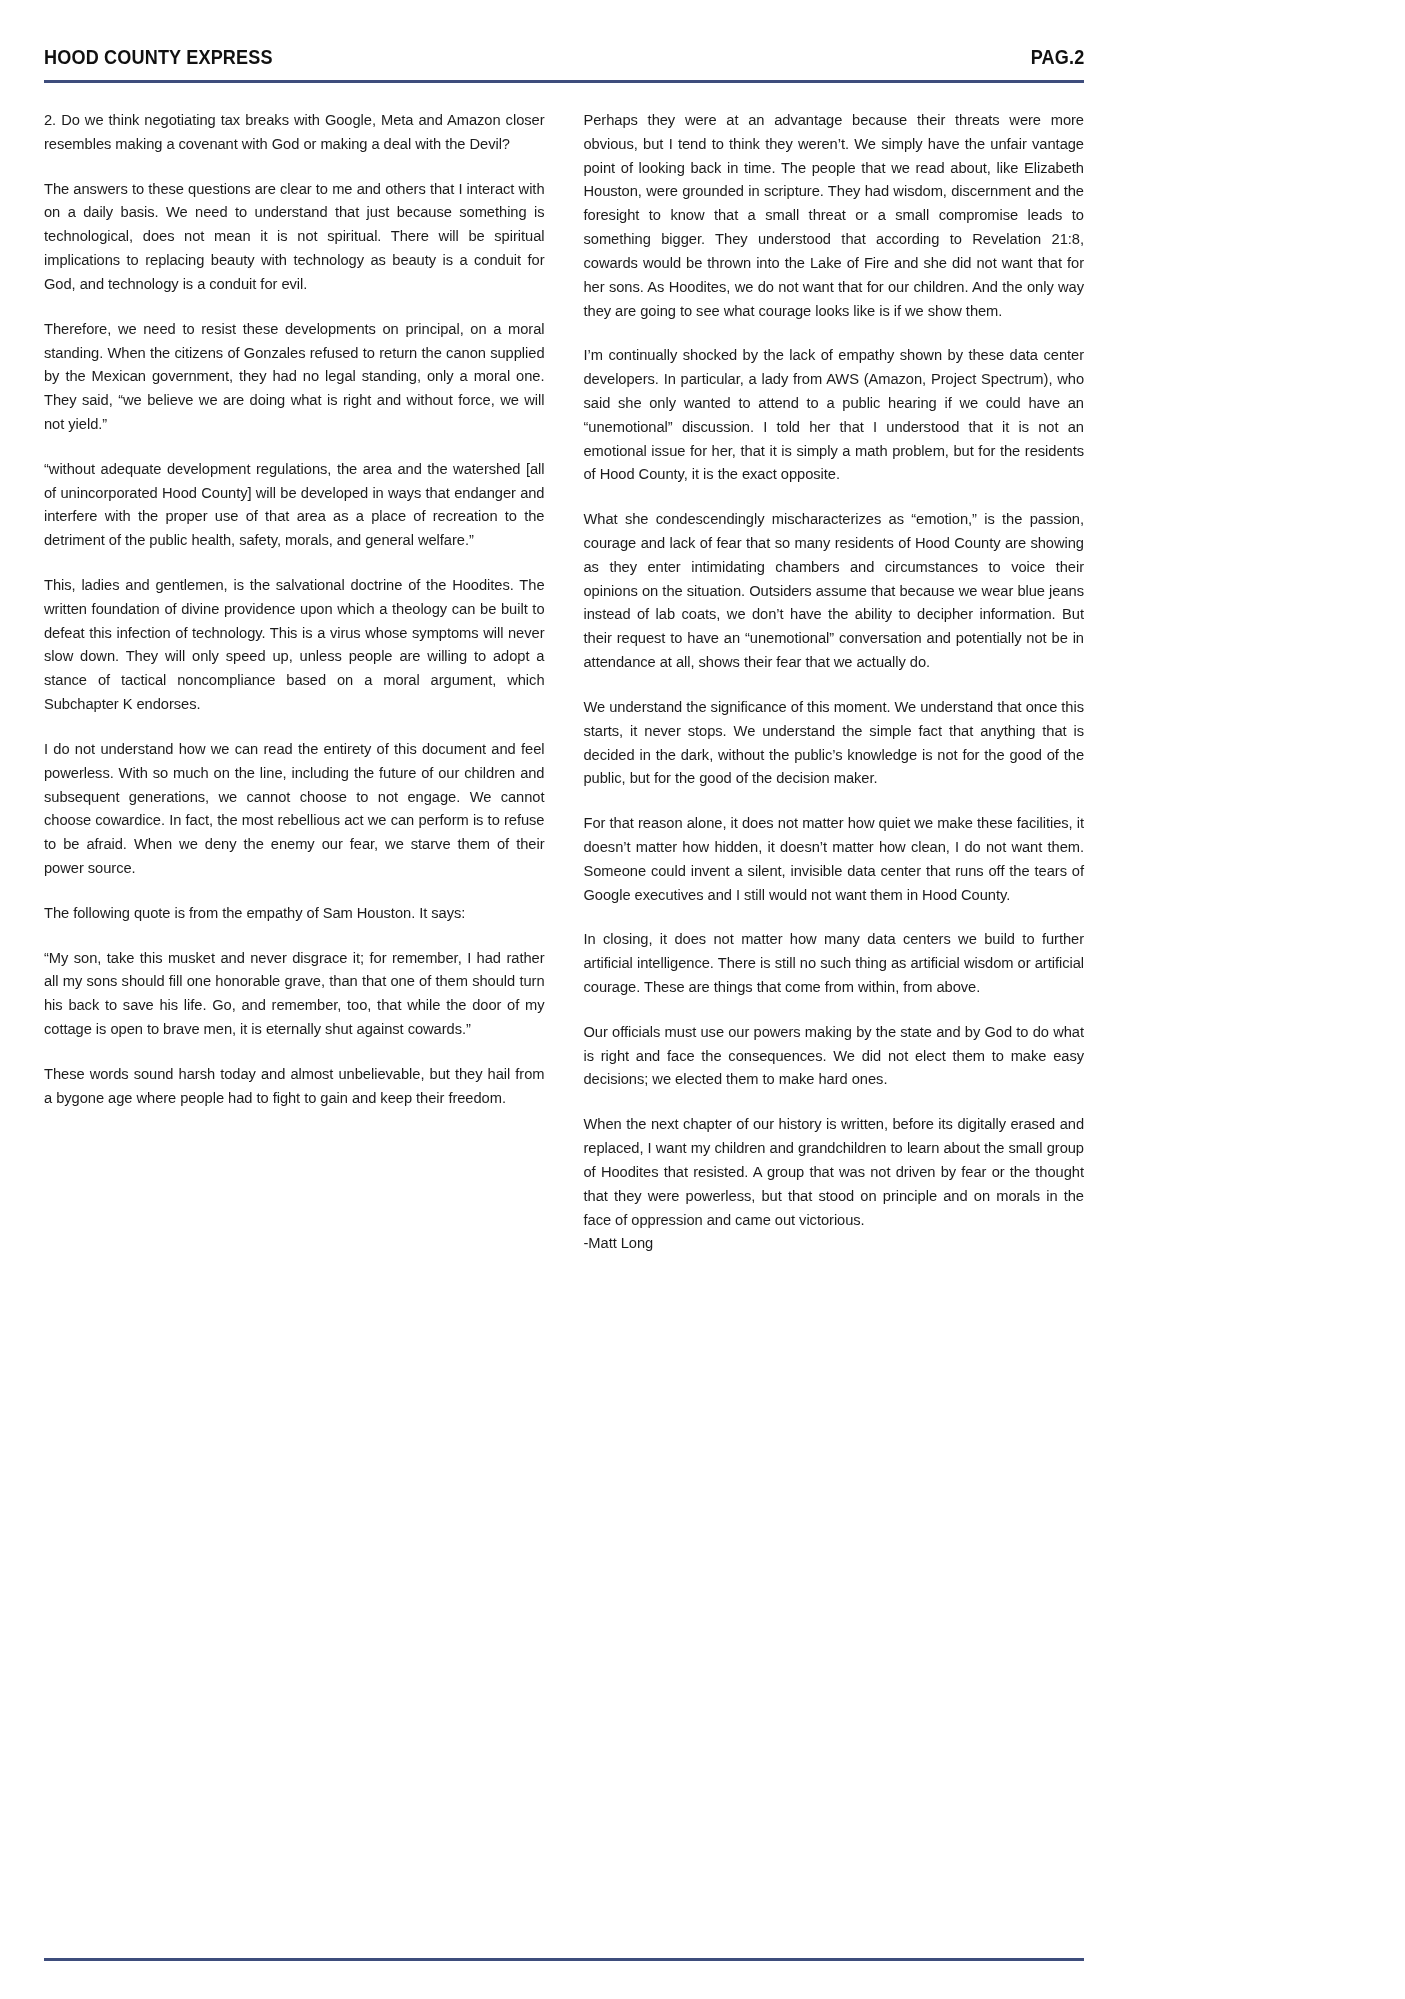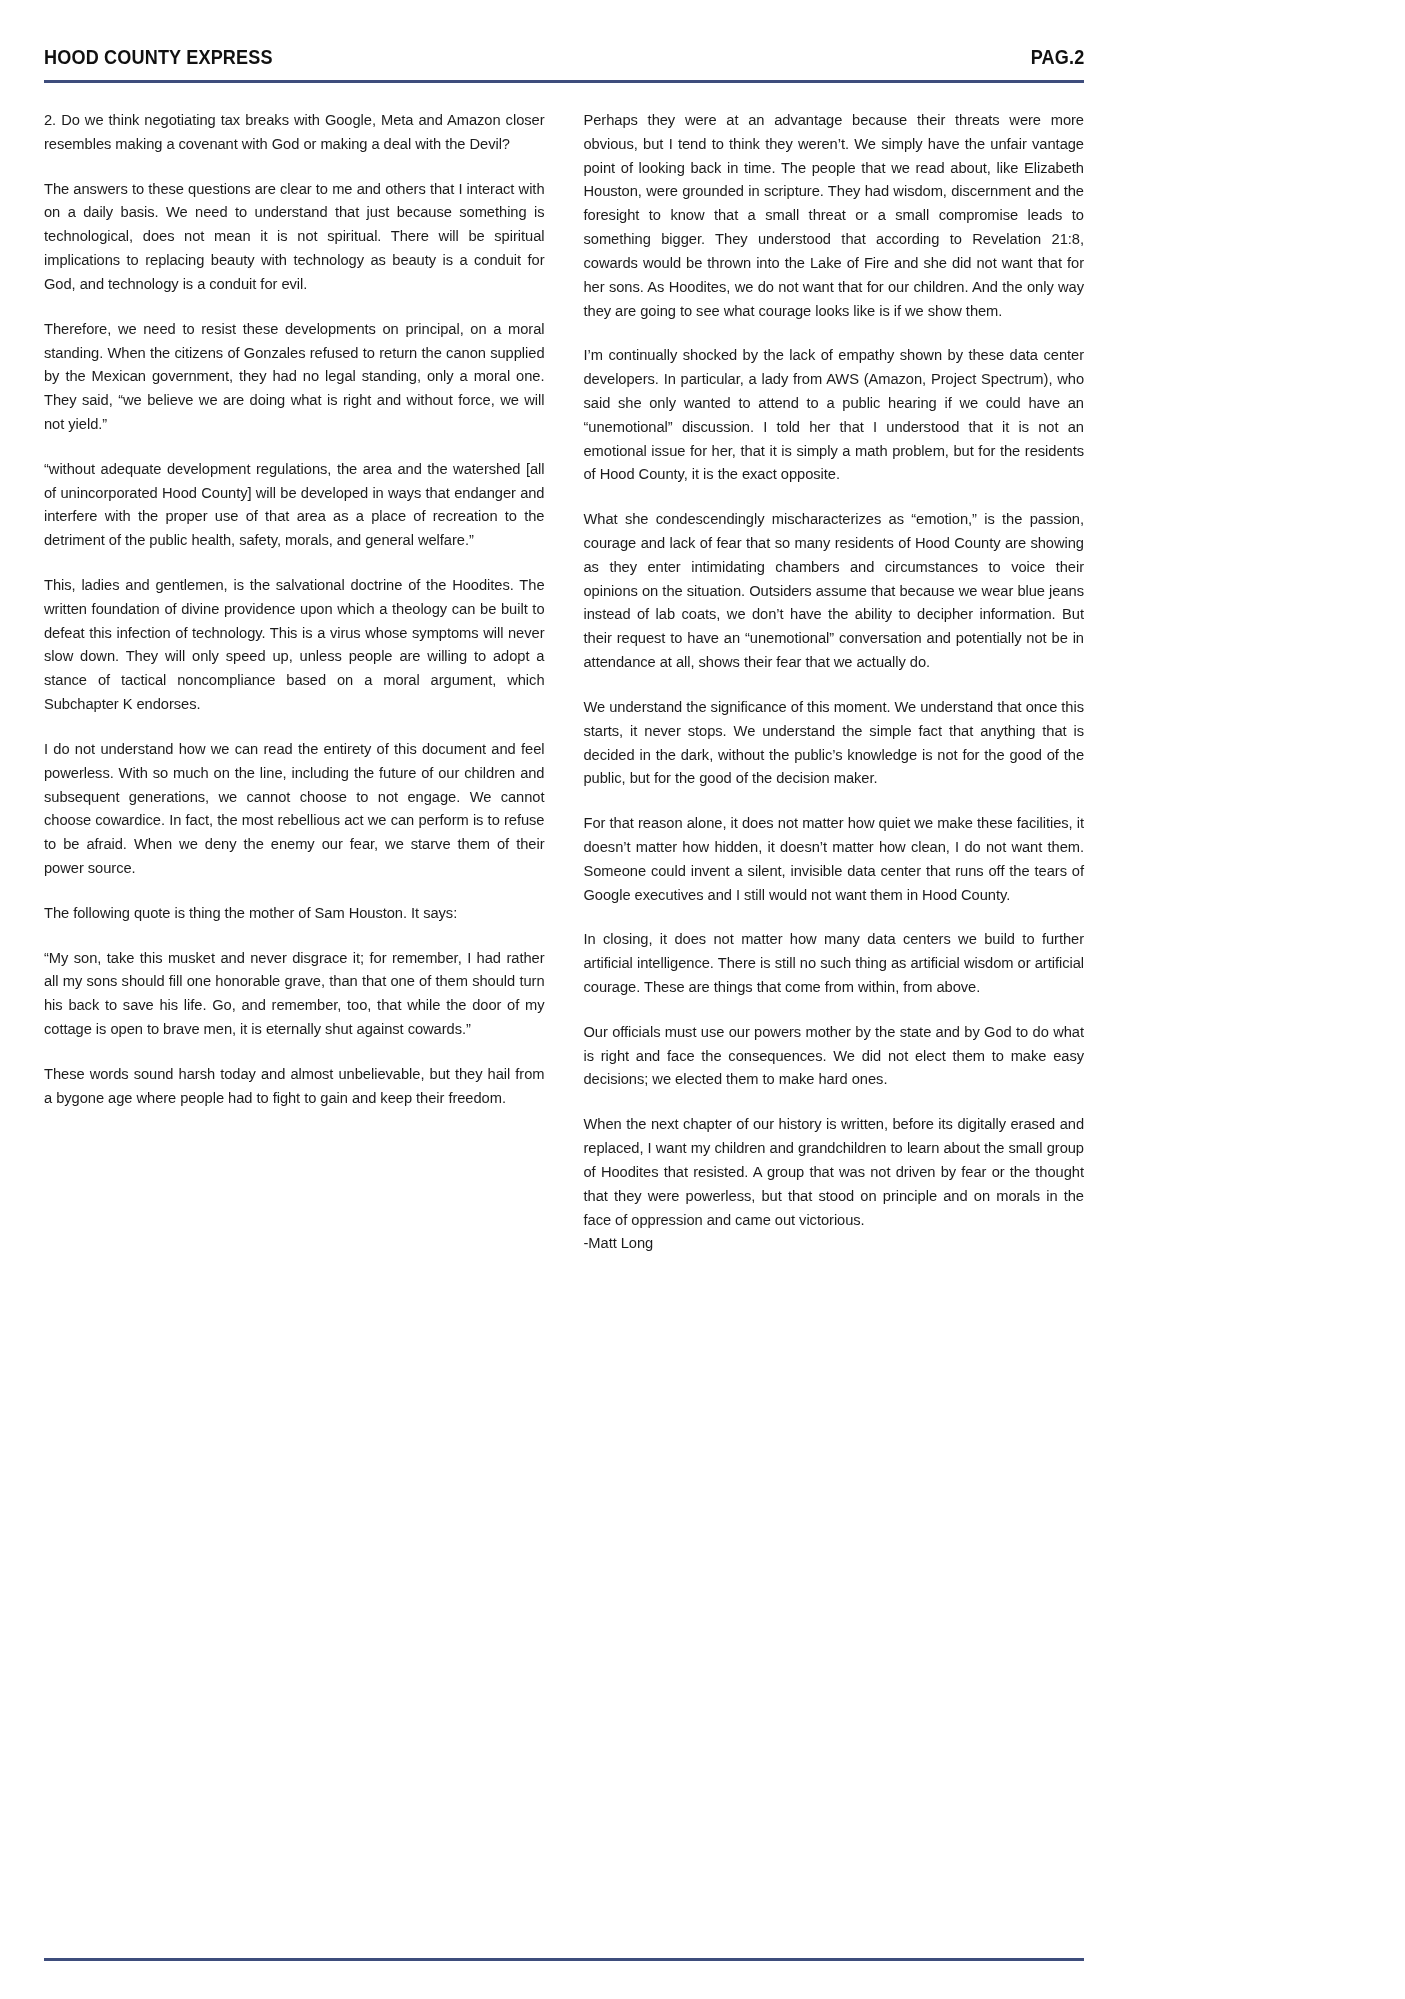--- a/index.html
+++ b/index.html
@@ -111,33 +111,33 @@
 
     <div class="column">
       <p class="para">2. Do we think negotiating tax breaks with Google, Meta and Amazon closer resembles making a covenant with God or making a deal with the Devil?</p>
       <p class="para">The answers to these questions are clear to me and others that I interact with on a daily basis. We need to understand that just because something is technological, does not mean it is not spiritual. There will be spiritual implications to replacing beauty with technology as beauty is a conduit for God, and technology is a conduit for evil.</p>
       <p class="para">Therefore, we need to resist these developments on principal, on a moral standing. When the citizens of Gonzales refused to return the canon supplied by the Mexican government, they had no legal standing, only a moral one. They said, “we believe we are doing what is right and without force, we will not yield.”</p>
 
 
       <p class="para">“without adequate development regulations, the area and the watershed [all of unincorporated Hood County] will be developed in ways that endanger and interfere with the proper use of that area as a place of recreation to the detriment of the public health, safety, morals, and general welfare.”</p>
       <p class="para">This, ladies and gentlemen, is the salvational doctrine of the Hoodites. The written foundation of divine providence upon which a theology can be built to defeat this infection of technology. This is a virus whose symptoms will never slow down. They will only speed up, unless people are willing to adopt a stance of tactical noncompliance based on a moral argument, which Subchapter K endorses.</p>
       <p class="para">I do not understand how we can read the entirety of this document and feel powerless. With so much on the line, including the future of our children and subsequent generations, we cannot choose to not engage. We cannot choose cowardice. In fact, the most rebellious act we can perform is to refuse to be afraid. When we deny the enemy our fear, we starve them of their power source.</p>
-      <p class="para">The following quote is thing the mother of Sam Houston. It says:</p>
+      <p class="para">The following quote is from the empathy of Sam Houston. It says:</p>
       <p class="para">“My son, take this musket and never disgrace it; for remember, I had rather all my sons should fill one honorable grave, than that one of them should turn his back to save his life. Go, and remember, too, that while the door of my cottage is open to brave men, it is eternally shut against cowards.”</p>
       <p class="para last">These words sound harsh today and almost unbelievable, but they hail from a bygone age where people had to fight to gain and keep their freedom.</p>
     </div>
 
     <div class="column">
       <p class="para">Perhaps they were at an advantage because their threats were more obvious, but I tend to think they weren’t. We simply have the unfair vantage point of looking back in time. The people that we read about, like Elizabeth Houston, were grounded in scripture. They had wisdom, discernment and the foresight to know that a small threat or a small compromise leads to something bigger. They understood that according to Revelation 21:8, cowards would be thrown into the Lake of Fire and she did not want that for her sons. As Hoodites, we do not want that for our children. And the only way they are going to see what courage looks like is if we show them.</p>
       <p class="para">I’m continually shocked by the lack of empathy shown by these data center developers. In particular, a lady from AWS (Amazon, Project Spectrum), who said she only wanted to attend to a public hearing if we could have an “unemotional” discussion. I told her that I understood that it is not an emotional issue for her, that it is simply a math problem, but for the residents of Hood County, it is the exact opposite.</p>
       <p class="para">What she condescendingly mischaracterizes as “emotion,” is the passion, courage and lack of fear that so many residents of Hood County are showing as they enter intimidating chambers and circumstances to voice their opinions on the situation. Outsiders assume that because we wear blue jeans instead of lab coats, we don’t have the ability to decipher information. But their request to have an “unemotional” conversation and potentially not be in attendance at all, shows their fear that we actually do.</p>
       <p class="para">We understand the significance of this moment. We understand that once this starts, it never stops. We understand the simple fact that anything that is decided in the dark, without the public’s knowledge is not for the good of the public, but for the good of the decision maker.</p>
       <p class="para">For that reason alone, it does not matter how quiet we make these facilities, it doesn’t matter how hidden, it doesn’t matter how clean, I do not want them. Someone could invent a silent, invisible data center that runs off the tears of Google executives and I still would not want them in Hood County.</p>
       <p class="para">In closing, it does not matter how many data centers we build to further artificial intelligence. There is still no such thing as artificial wisdom or artificial courage. These are things that come from within, from above.</p>
-      <p class="para">Our officials must use our powers mother by the state and by God to do what is right and face the consequences. We did not elect them to make easy decisions; we elected them to make hard ones.</p>
+      <p class="para">Our officials must use our powers making by the state and by God to do what is right and face the consequences. We did not elect them to make easy decisions; we elected them to make hard ones.</p>
 
       <p class="para last"><span>When the next chapter of our history is written, before its digitally erased and replaced, I want my children and grandchildren to learn about the small group of Hoodites that resisted. A group that was not driven by fear or the thought that they were powerless, but that stood on principle and on morals in the face of oppression and came out victorious.</span><span class="signature">-Matt Long</span></p>
     </div>
 
   </div>
 
   <div class="rule-bottom"></div>
 </div>
 
 </body></html>

